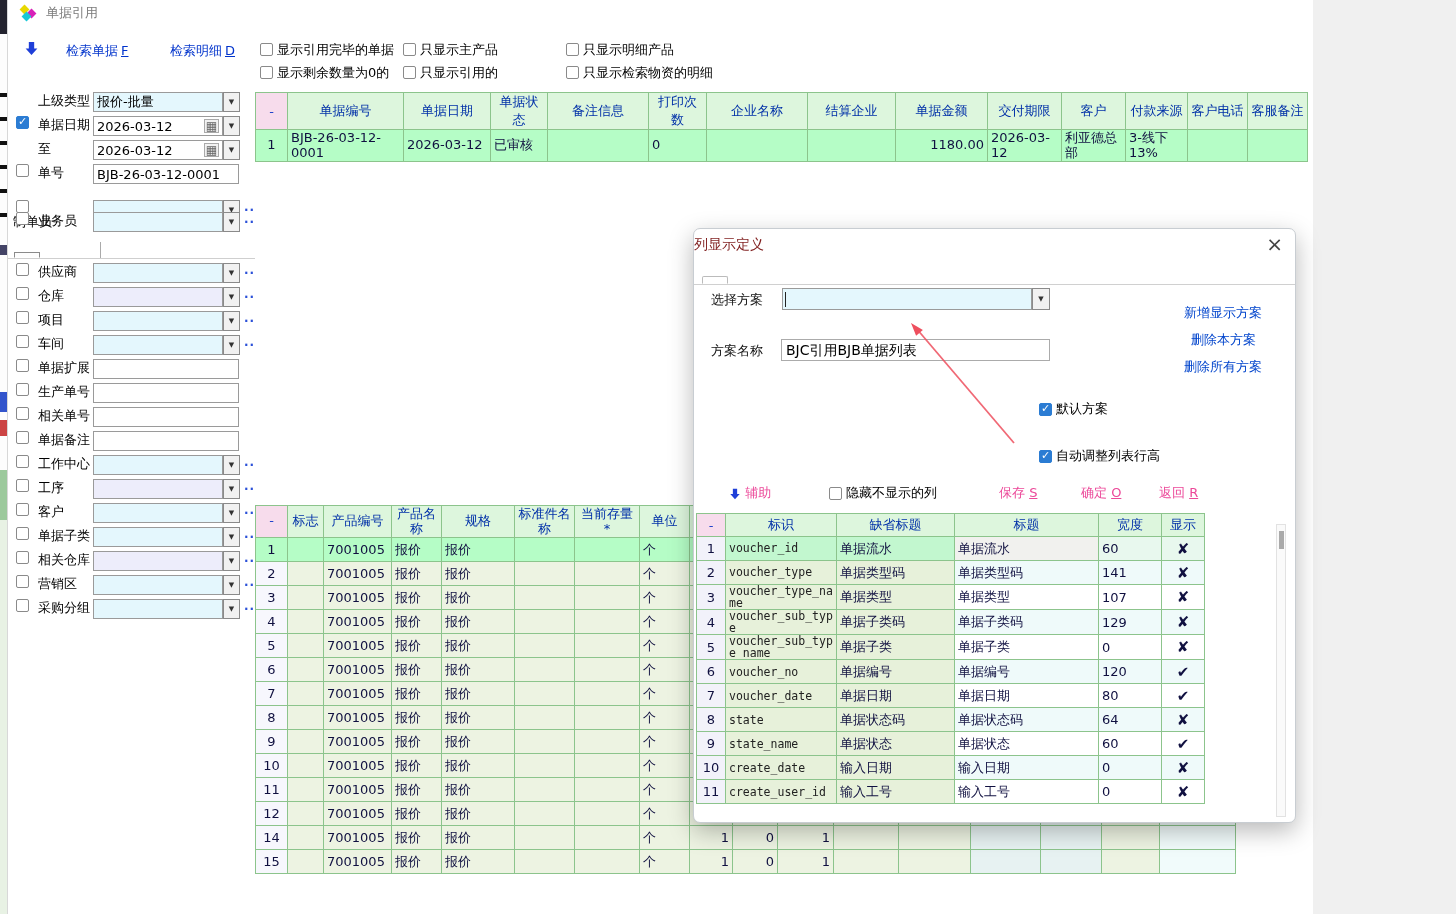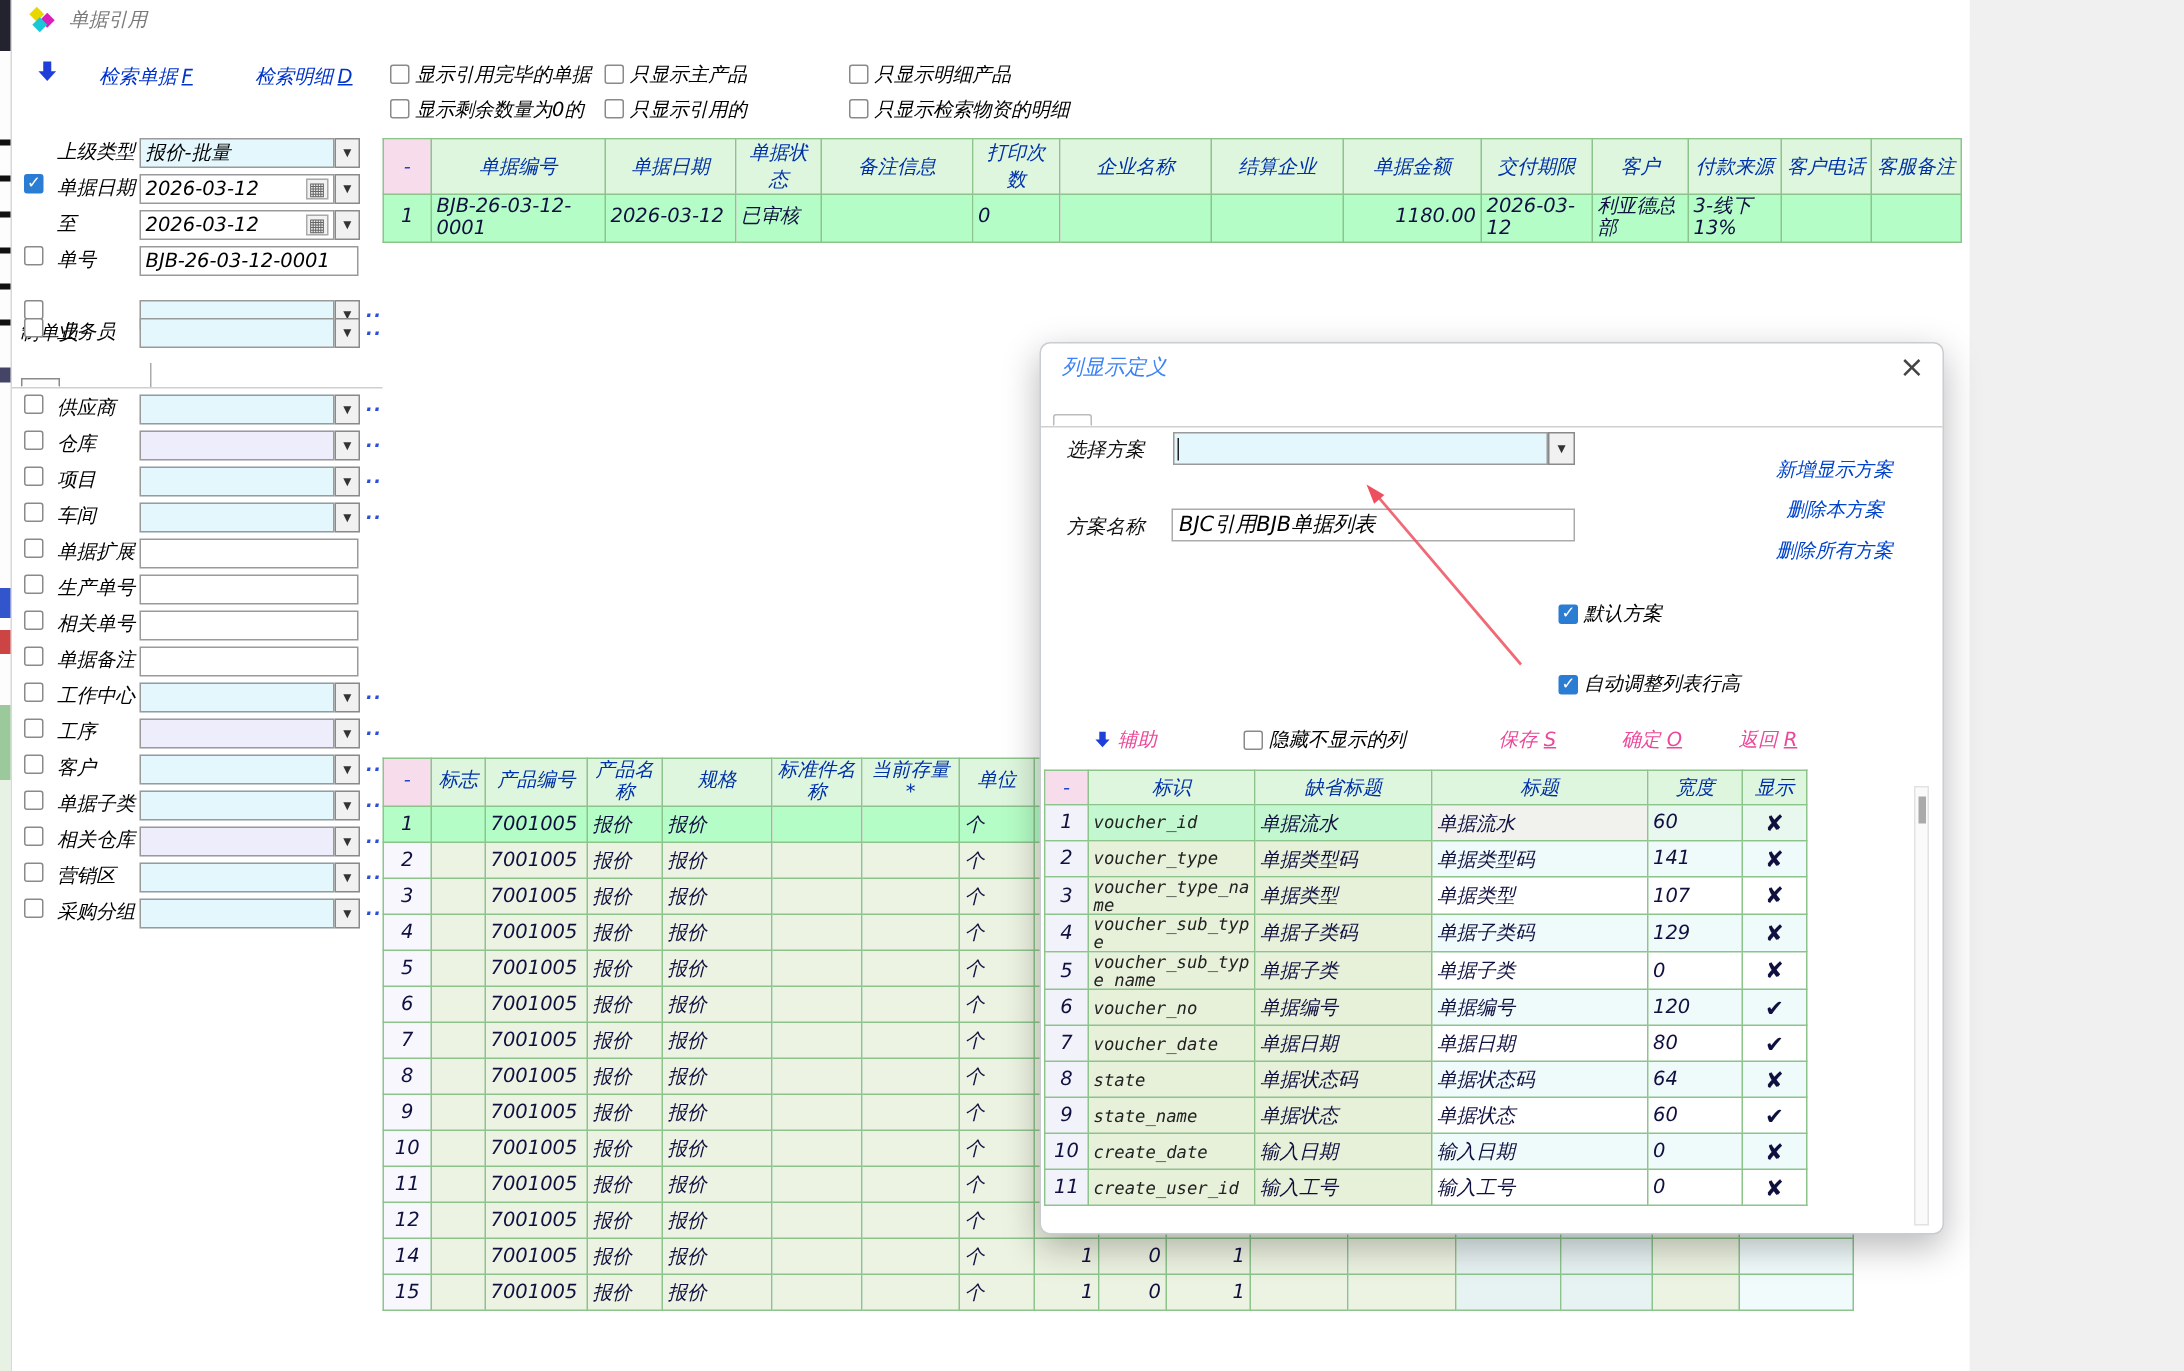--- a/index.html
+++ b/index.html
@@ -1,18 +1,18 @@
 <!DOCTYPE html>
 <html><head>
 <meta charset="utf-8">
 <style>
   * { margin:0; padding:0; box-sizing:border-box; }
   html,body { width:1456px; height:914px; overflow:hidden; }
   body { font-family:"DejaVu Sans","Liberation Sans",sans-serif; font-size:13px; color:#000; background:#f1f1f1; }
-  .page { position:relative; width:1456px; height:914px; background:#f0f0f0;font-style:italic; }
+  .page { position:relative; width:1456px; height:914px; background:#f0f0f0; }
 
   
   .strip { position:absolute; left:0; top:0; width:8px; height:914px; background:#fdfdfd; border-right:1px solid #d8d8d8; }
   .strip .blk { position:absolute; left:0; width:7px; }
 
   
   .win { position:absolute; left:8px; top:0; width:1305px; height:914px; background:#ffffff; }
   .titlebar { position:absolute; left:0; top:0; width:100%; height:26px; background:#fff; display:flex; align-items:center; }
   .titlebar .app-icon { margin-left:12px; width:18px; height:16px; position:relative; }
   .titlebar .app-icon i { position:absolute; width:7px; height:7px; transform:rotate(45deg); }
@@ -70,21 +70,21 @@
   #detTable td { height:24px; background:#edf3e2; color:#101040; }
   #detTable td.rownum { background:#f7f7fd; }
   #detTable tr.sel td { background:#b5fdc6; }
   #detTable td.num { text-align:right; }
   #detTable td.tintb { background:#e7f2f2; }
   #detTable td.tintc { background:#f1fbfb; }
   #detTable tr.sel td.tintb, #detTable tr.sel td.tintc { background:#b5fdc6; }
 
   
   .dialog { position:absolute; left:693px; top:228px; width:603px; height:595px; background:#fff; border:1px solid #c8cdd2; border-radius:7px; box-shadow:0 8px 24px rgba(0,0,0,.28); z-index:10; }
-  .dlg-title { position:absolute; left:14px; top:7px; font-size:14px; color:#3b82f6; }
+  .dlg-title { position:absolute; left:0; top:7px; font-size:14px; color:#7f1d1d; }
   .dlg-close { position:absolute; right:12px; top:3px; font-size:20px; color:#444; cursor:pointer; }
   .dlg-tabs { position:absolute; left:0; top:30px; width:100%; height:26px; display:flex; align-items:flex-end; border-bottom:1px solid #d0d0d0; }
   .dlg-tab { padding:3px 12px; font-size:13px; cursor:pointer; }
   .dlg-tab.active { border:1px solid #bbb; border-bottom:1px solid #fff; background:#fff; margin-left:8px; border-radius:2px 2px 0 0; }
   .dlg-label { position:absolute; font-size:13px; color:#111; }
   .dlg-combo { position:absolute; left:88px; top:59px; width:250px; height:22px; background:#e4f7fd; border:1px solid #9a9a9a; }
   .dlg-combo .caret { position:absolute; left:2px; top:3px; width:1px; height:15px; background:#222; }
   .dlg-combo-arr { position:absolute; left:338px; top:59px; width:18px; height:22px; background:#f1f1f1; border:1px solid #8a8a8a; font-size:7px; color:#333; display:flex; align-items:center; justify-content:center; cursor:pointer; }
   .dlg-tooltip { position:absolute; left:87px; top:84px; width:269px; height:21px; background:#efefef; border:1px solid #8f8f8f; font-family:"DejaVu Sans Mono","Liberation Mono",monospace; font-size:12px; line-height:19px; padding:0 4px; color:#111; }
   .dlg-name { position:absolute; left:87px; top:110px; width:269px; height:22px; background:#fff; border:1px solid #ababab; font-size:14px; line-height:20px; padding:0 4px; }

